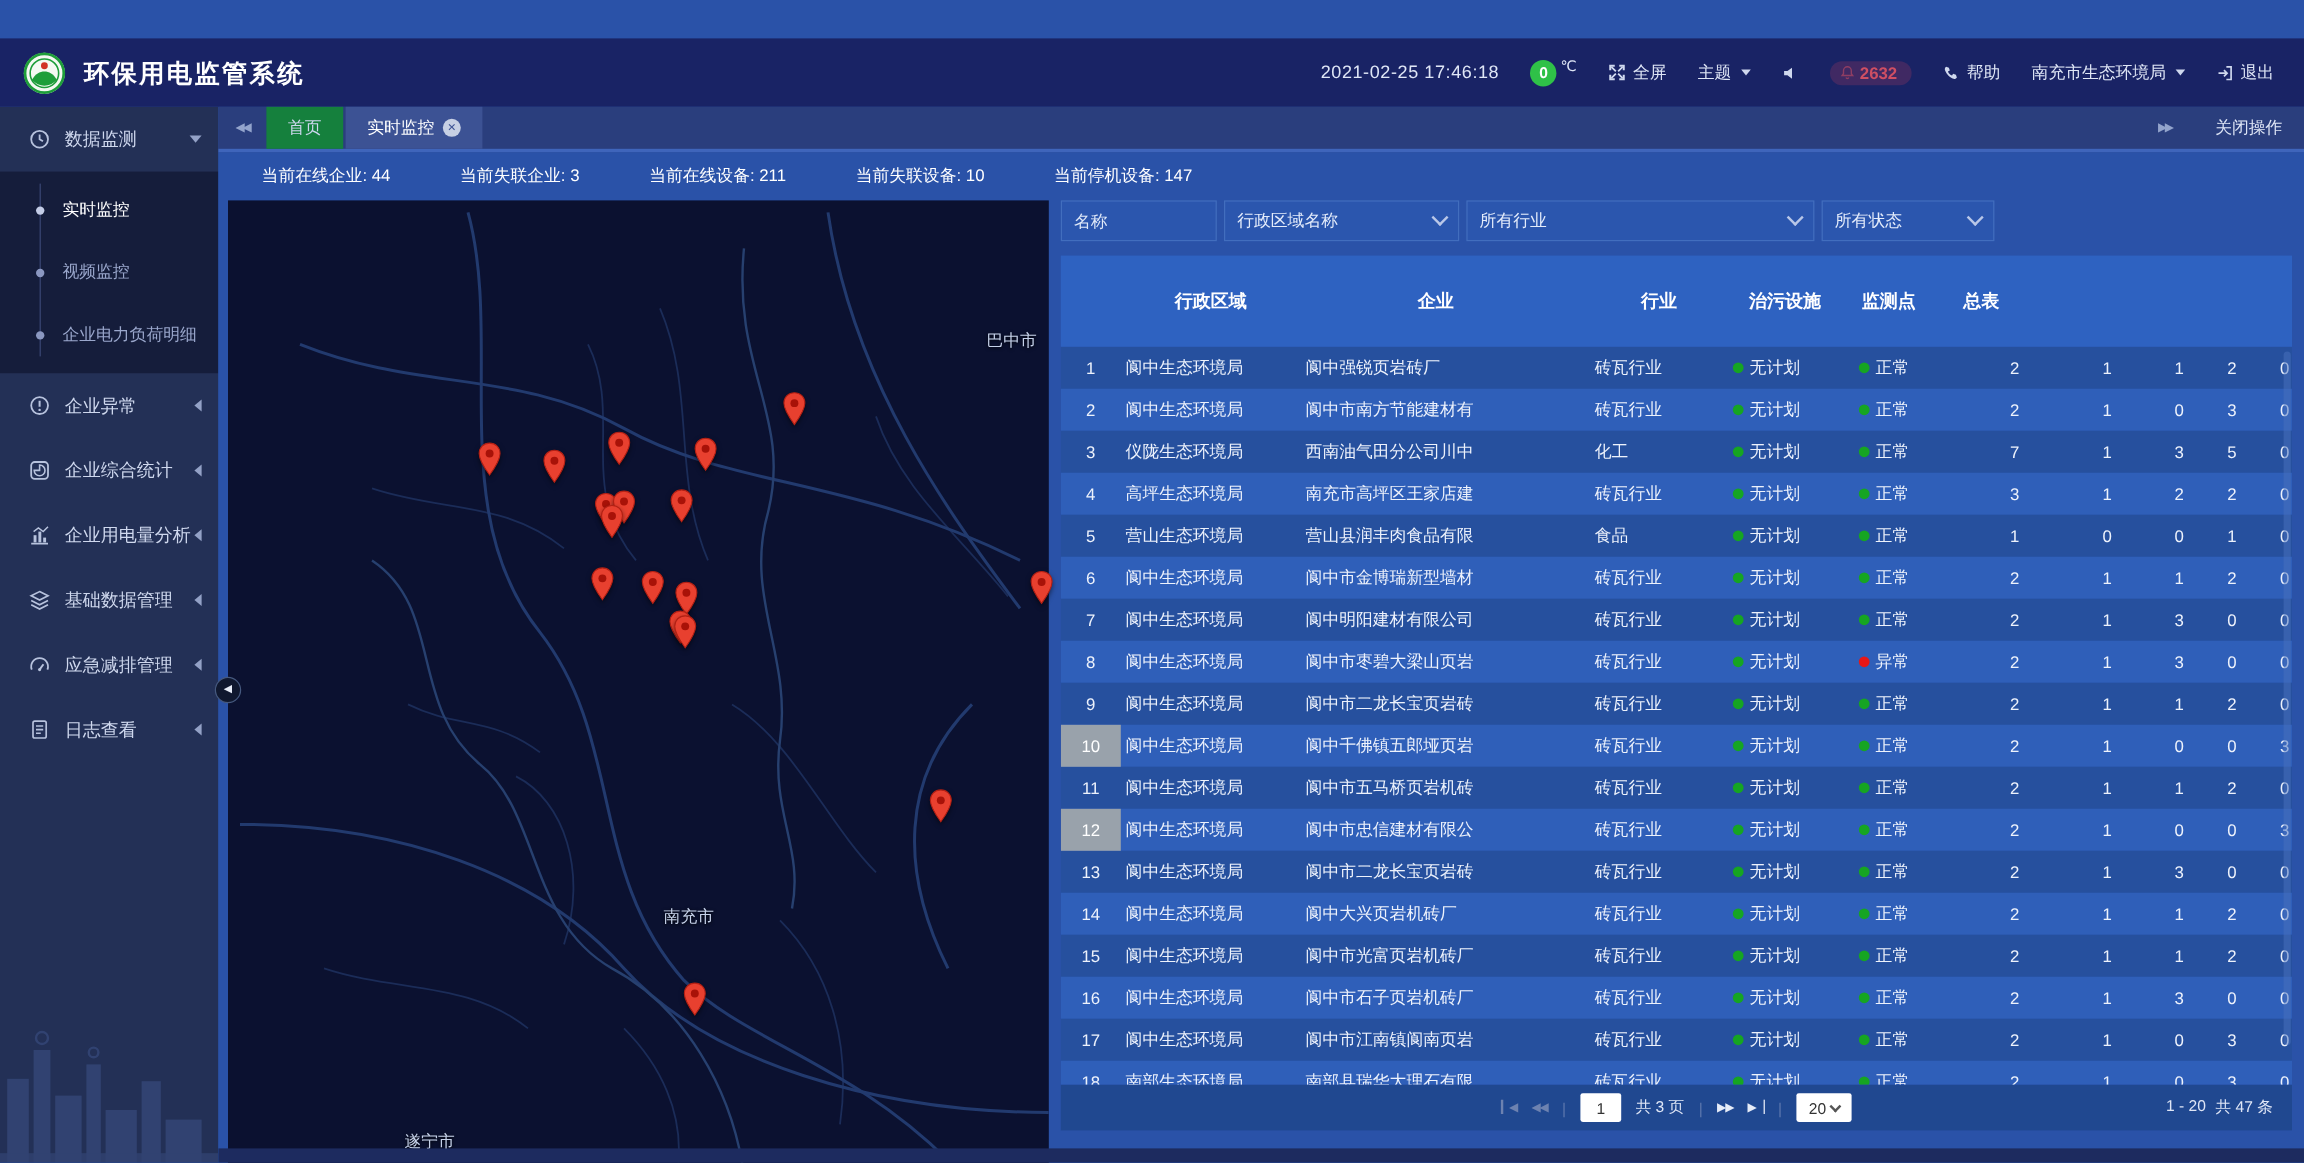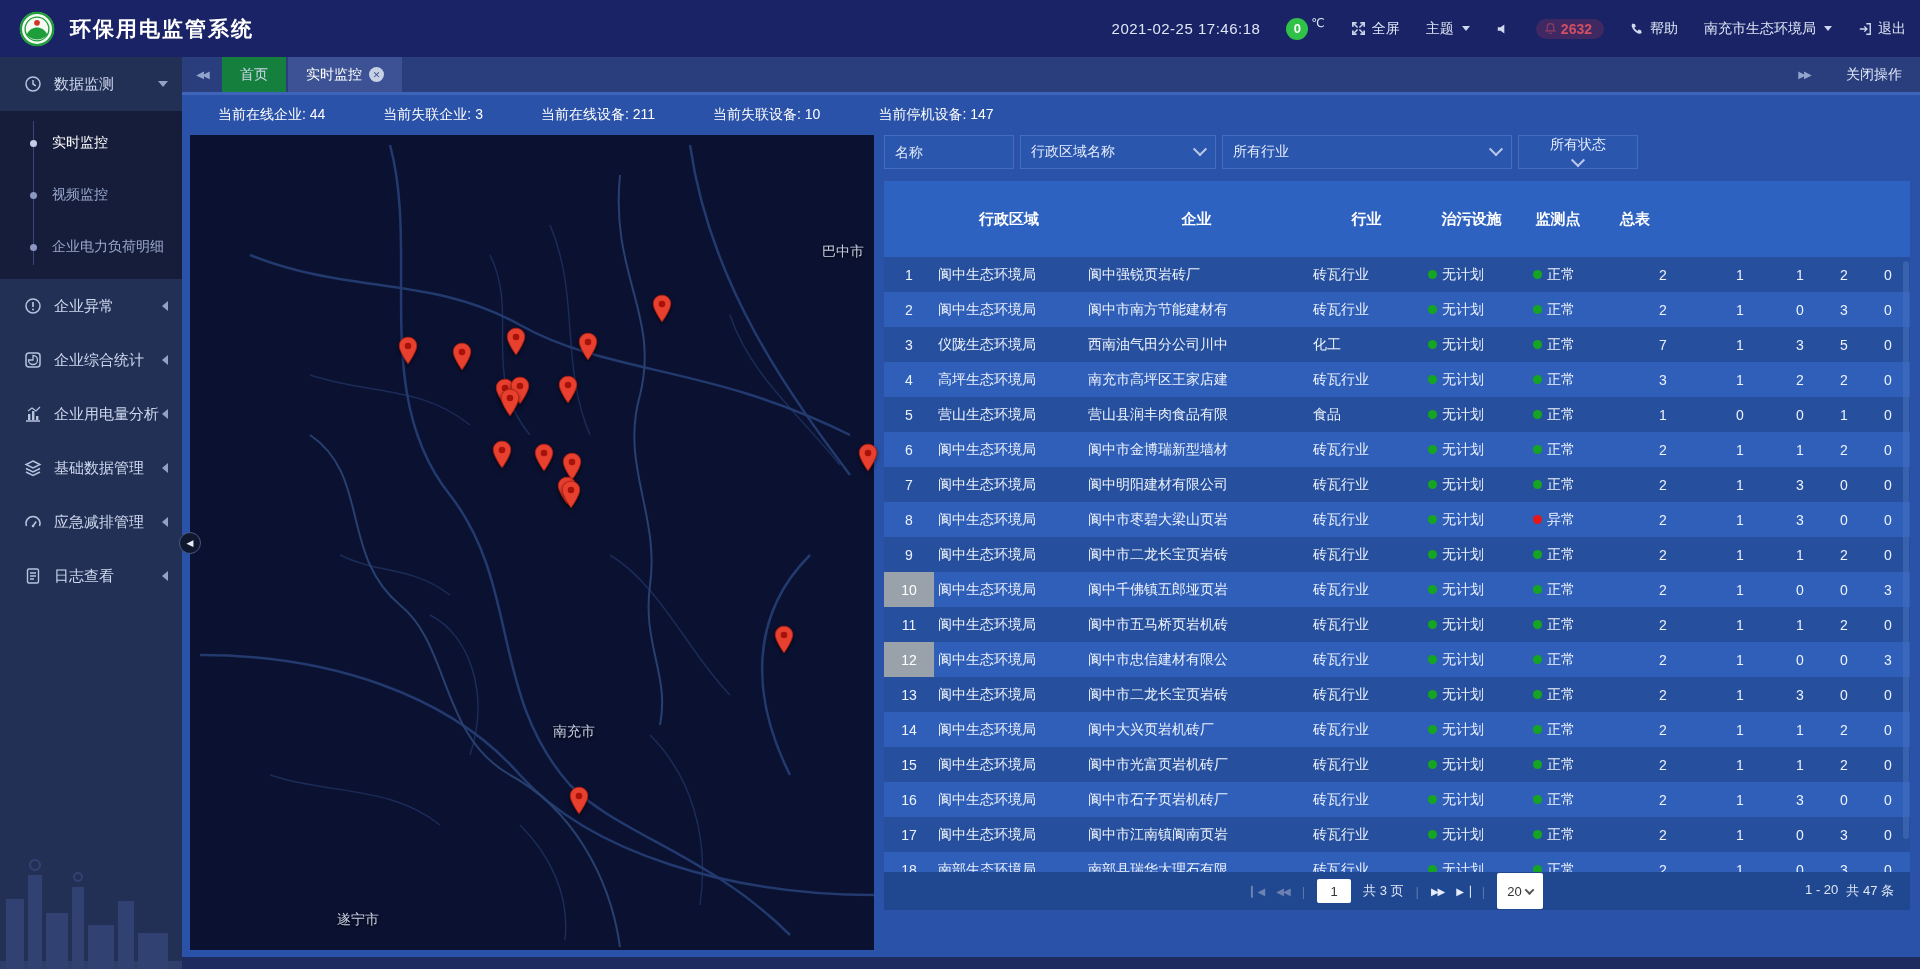--- a/index.html
+++ b/index.html
@@ -1,21 +1,21 @@
 <!DOCTYPE html>
 <html><head>
 <meta charset="utf-8">
 <style>
   * { margin:0; padding:0; box-sizing:border-box; }
   html,body { width:1920px; height:969px; overflow:hidden;
     font-family:"Liberation Sans","DejaVu Sans",sans-serif; background:#2a52a8; color:#fff; }
   #app { width:1920px; height:969px; display:flex; flex-direction:column; }
 
   
-  #topbar { height:57px; background:#192365; display:flex; align-items:center; padding:0 14px 0 18px; flex:none; }
+  #topbar { height:57px; background:#192365; display:flex; align-items:center; padding:0 25px 0 18px; flex:none;margin-top:32px; }
   .logo { width:38px; height:38px; margin-right:14px; }
   .app-title { font-size:21px; font-weight:bold; letter-spacing:2px; color:#fff; }
   .top-right { margin-left:auto; display:flex; align-items:center; gap:26px; font-size:14px; color:#dfe6f6; }
   .datetime { font-size:15px; letter-spacing:.5px; }
   .temp { display:flex; align-items:flex-start; gap:3px; }
   .temp-badge { width:22px; height:22px; border-radius:50%; background:#2fc148; color:#fff; font-size:13px; font-weight:bold; display:flex; align-items:center; justify-content:center; }
   .temp-unit { font-size:12px; margin-top:-2px; }
   .tb-act { display:flex; align-items:center; gap:6px; cursor:pointer; white-space:nowrap; }
   .tb-act svg { display:block; }
   .caret-down { width:0; height:0; border-left:4px solid transparent; border-right:4px solid transparent; border-top:5px solid #cfd8ee; display:inline-block; margin-left:2px; }
@@ -60,21 +60,21 @@
   .city-label { position:absolute; font-size:14px; color:#c6d2ea; text-shadow:0 1px 3px #000; white-space:nowrap; }
   .map-pin { position:absolute; width:22px; height:30px; margin-left:-11px; margin-top:-15px; cursor:pointer; filter:drop-shadow(0 2px 2px rgba(0,0,0,.5)); }
   #map-toggle { position:absolute; left:-11px; top:calc(50% - 11px); width:22px; height:22px; border-radius:50%; background:#10182f; border:1px solid #46597f; color:#e8edf8; font-size:9px; display:flex; align-items:center; justify-content:center; cursor:pointer; z-index:5; }
 
   
   #panel { flex:1; display:flex; flex-direction:column; min-width:0; }
   #filter-row { display:flex; gap:6px; height:34px; flex:none; }
   .f-box { background:#2b56ae; border:1px solid rgba(95,140,210,.45); display:flex; align-items:center; padding:0 10px; font-size:14px; color:#e4ecfb; cursor:pointer; }
   #f-name { width:130px; background:#2b56ae; border:1px solid rgba(95,140,210,.45); color:#e4ecfb; font-size:14px; padding:0 10px; outline:none; font-family:inherit; }
   #f-name::placeholder { color:#dfe8f8; opacity:1; }
-  #f-region { width:196px; } #f-industry { width:290px; } #f-status { width:120px;flex-direction:column; }
+  #f-region { width:196px; } #f-industry { width:290px; } #f-status { width:144px; }
   .f-box .f-label { flex:1; white-space:nowrap; }
   .f-caret { width:10px; height:10px; border-right:2px solid #b9c7e8; border-bottom:2px solid #b9c7e8; transform:rotate(45deg) translate(-2px,-2px); flex:none; }
 
   
   #table { margin-top:12px; display:flex; flex-direction:column; flex:1; min-height:0; }
   .thead { height:76px; background:#2e62c1; display:flex; flex:none; font-weight:bold;align-items:center; }
   .th { display:flex; align-items:center; justify-content:center; font-size:15px; color:#fff; white-space:nowrap; }
   .th-group { display:flex; flex-direction:column; justify-content:center; }
   .th-group .grp-label { text-align:center; font-style:italic; font-size:15px; padding-top:6px; }
   .th-group .grp-subs { display:flex; margin-top:8px; }
@@ -86,34 +86,34 @@
   .trow:nth-child(even) { background:#2f5fb9; }
   .td { display:flex; align-items:center; overflow:hidden; white-space:nowrap; }
   .td.center { justify-content:center; }
   .td.left { padding-left:4px; }
   .numcell { justify-content:center; }
   .numcell.hl { background:#99a2ab; color:#fff; }
   .sdot { width:9px; height:9px; border-radius:50%; display:inline-block; margin-right:5px; flex:none; }
   .sdot.g { background:#16a522; } .sdot.r { background:#e81717; }
   
   .c0{width:50px;flex:none;} .c1{width:150px;flex:none;} .c2{width:225px;flex:none;}
-  .c3{width:115px;flex:none;} .c4{width:105px;flex:none;} .c5{width:95px;flex:none;}
+  .c3{width:115px;flex:none;margin-left:16px;} .c4{width:105px;flex:none;} .c5{width:95px;flex:none;}
   .c6{width:78px;flex:none;} .c7{width:76px;flex:none;} .c8{width:44px;flex:none;}
   .cgrp{width:132px;flex:none;}
   #scroll-thumb { position:absolute; right:1px; top:4px; width:6px; height:94%; background:#4a71bd; border-radius:3px; opacity:.5; cursor:pointer; }
 
   
   #pager { height:38px; background:#204890; flex:none; display:flex; align-items:center; padding:0 16px; font-size:13px; color:#dfe6f6; position:relative; }
   .pg-center { margin:0 auto; display:flex; align-items:center; gap:12px; }
   .pg-btn { font-size:10px; letter-spacing:-1px; cursor:pointer; }
   .pg-btn.disabled { color:#6d82b0; cursor:default; }
   .pg-btn.on { color:#e6ecf8; }
   .pg-div { color:#5c77ad; }
   #page-input { width:34px; height:24px; background:#fff; color:#333; font-size:13px; display:flex; align-items:center; justify-content:center; border-radius:2px; }
-  #page-size { width:46px; height:36px; background:#fff; color:#333; font-size:13px; display:flex; align-items:center; justify-content:center; gap:4px; border-radius:2px; cursor:pointer; }
+  #page-size { width:46px; height:24px; background:#fff; color:#333; font-size:13px; display:flex; align-items:center; justify-content:center; gap:4px; border-radius:2px; cursor:pointer; }
   #page-size .f-caret { border-color:#555; width:7px; height:7px; transform:rotate(45deg) translate(-1px,-1px); }
   .pg-right { position:absolute; right:16px; display:flex; gap:8px; }
 
   #footer-strip { position:absolute; left:0; right:0; bottom:0; height:12px; background:#1d2b5f; }
 </style>
 </head>
 <body>
 
 <div id="app">
 

